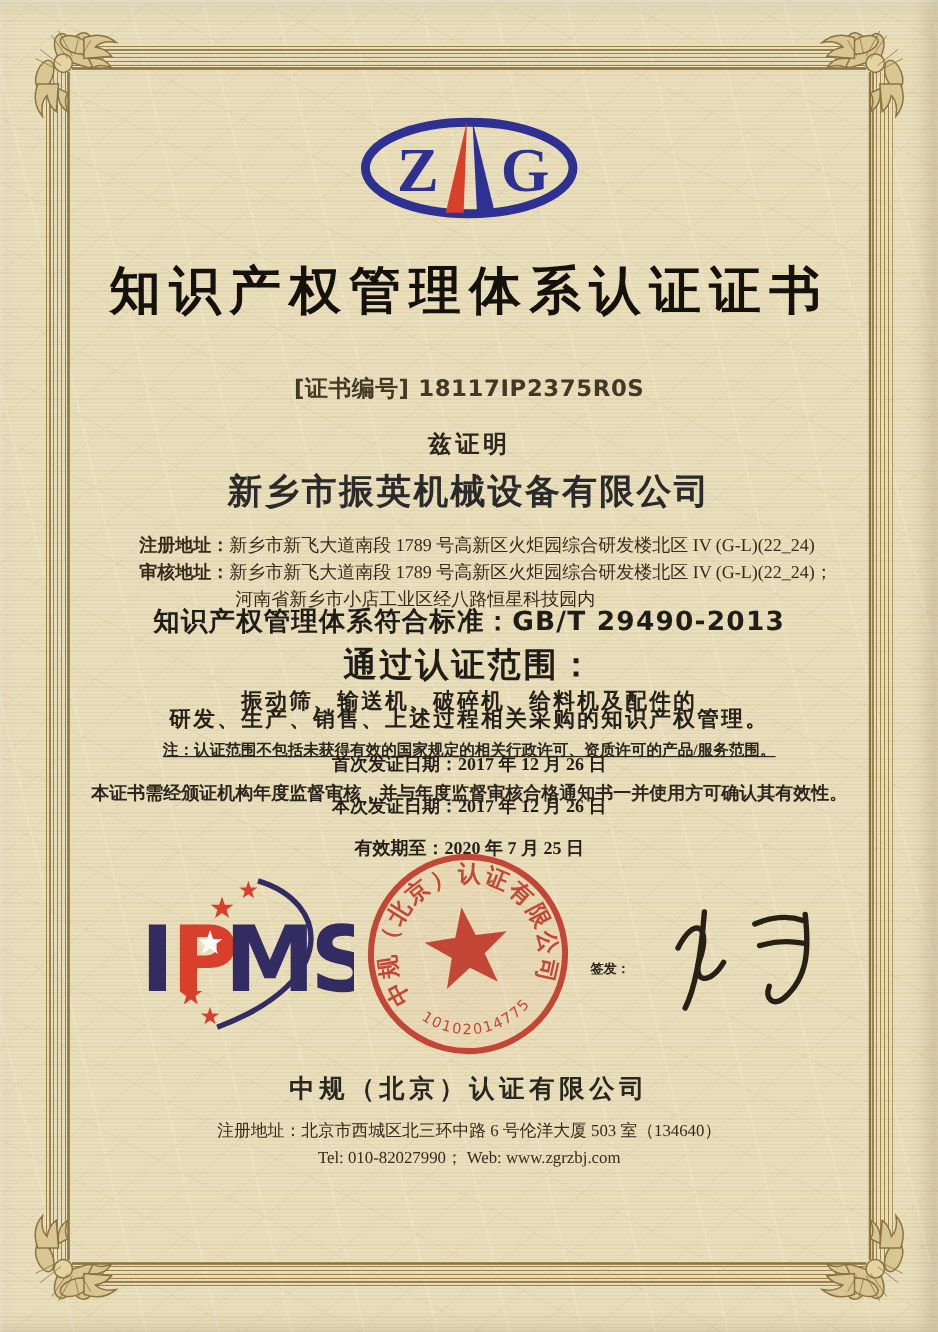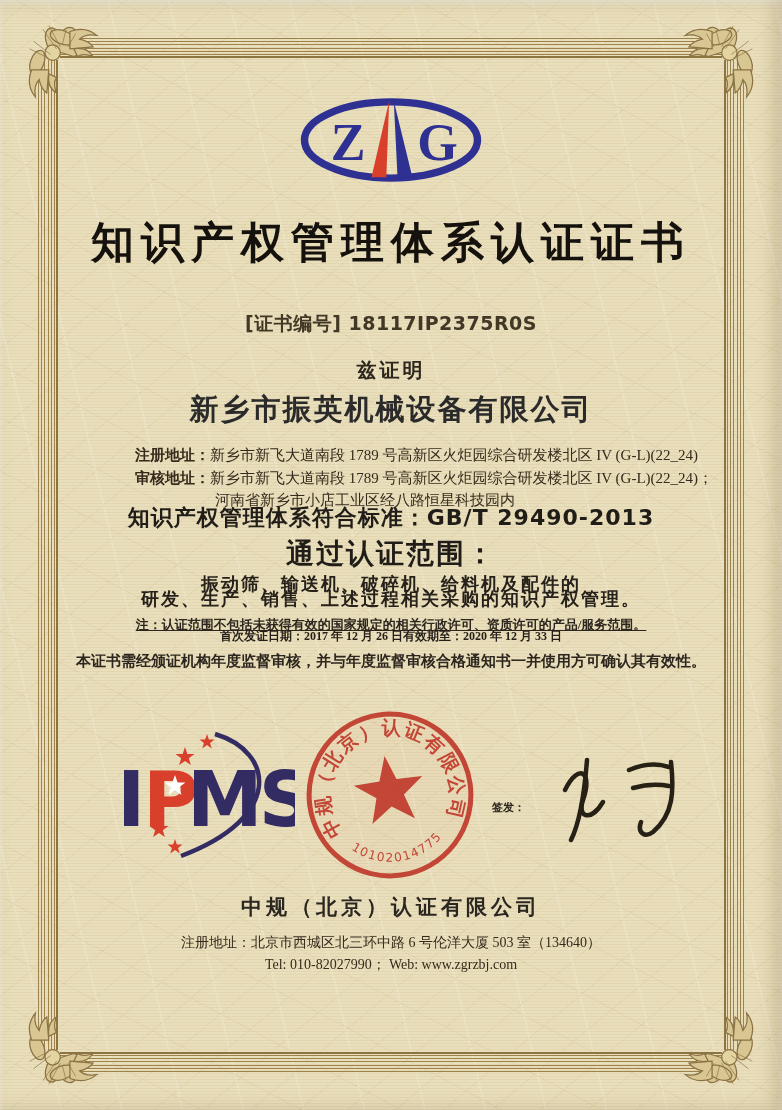--- a/index.html
+++ b/index.html
@@ -36,32 +36,32 @@
   
   .row{position:absolute;left:0;right:0;text-align:center;}
   #title{top:214px;font-size:43px;font-weight:bold;letter-spacing:7px;color:#15110d;
     font-family:"DejaVu Sans",sans-serif;}
   #certno{top:311px;font-size:19px;font-weight:bold;color:#413826;
     font-family:"DejaVu Sans",sans-serif;letter-spacing:.5px;}
   #declare{top:357px;font-size:20px;font-weight:bold;color:#2c261e;letter-spacing:3px;}
   #company{top:390px;font-size:29px;color:#2a2a2a;font-family:"DejaVu Sans",sans-serif;
     font-weight:600;letter-spacing:2px;}
   .addr{position:absolute;top:444px;left:116px;right:44px;text-align:left;
-    font-size:15px;line-height:1.5;color:#352a1b;margin-left:19px;}
+    font-size:15px;line-height:1.5;color:#352a1b;}
   .addr .lbl{font-weight:bold;}
   .addr .indent{padding-left:80px;}
   #standard{top:503px;font-size:22px;font-weight:bold;color:#201d18;letter-spacing:1px;
     font-family:"DejaVu Sans",sans-serif;}
   #scopeLabel{top:535px;font-size:28px;font-weight:bold;color:#201d18;letter-spacing:2px;
     font-family:"DejaVu Sans",sans-serif;}
   #scope1{top:572px;font-size:18px;font-weight:bold;color:#26211a;letter-spacing:2px;text-align:center;}
   #scope2{top:587px;font-size:18px;font-weight:bold;color:#26211a;letter-spacing:2px;}
   #note{top:616px;font-size:13px;font-weight:bold;color:#2c261e;text-decoration:underline;}
-  #dates{top:628px;font-size:12px;font-weight:bold;color:#241f18;display:flex;
-    justify-content:center;}
+  #dates{top:628px;font-size:15px;font-weight:bold;color:#241f18;display:flex;
+    justify-content:center;gap:16px;flex-direction:column;}
   #validity{top:652px;font-size:15px;font-weight:600;color:#2c261e;}
   #issuer{top:893px;font-size:21px;font-weight:600;letter-spacing:4px;color:#2a2620;}
   #faddr{top:934px;font-size:14px;color:#352a1b;}
   #ftel{top:956px;font-size:14px;color:#352a1b;}
   
   .zag{position:absolute;left:298px;top:92px;width:186px;height:96px;}
   .ipms{position:absolute;left:95px;top:730px;width:200px;height:132px;}
   .seal{position:absolute;left:300px;top:705px;width:180px;height:180px;
     transform:rotate(-8deg);opacity:.92;}
   .signlbl{position:absolute;left:492px;top:800px;font-size:11px;font-weight:bold;color:#2c261e;}
@@ -132,21 +132,22 @@
   </div>
 
   <div class="row" id="standard">知识产权管理体系符合标准：GB/T 29490-2013</div>
   <div class="row" id="scopeLabel">通过认证范围：</div>
   <div class="row" id="scope1">振动筛、输送机、破碎机、给料机及配件的</div>
   <div class="row" id="scope2">研发、生产、销售、上述过程相关采购的知识产权管理。</div>
   <div class="row" id="note">注：认证范围不包括未获得有效的国家规定的相关行政许可、资质许可的产品/服务范围。</div>
 
   <div class="row" id="dates">
     <span><span>首次发证日期：</span><span>2017 年 12 月 26 日</span></span>
-    <span><span>有效期至：</span><span>2020 年 12 月 33 日</span></span>
+    <span><span>本次发证日期：</span><span>2017 年 12 月 26 日</span></span>
+    <span><span>有效期至：</span><span>2020 年 7 月 25 日</span></span>
   </div>
   <div class="row" id="validity">本证书需经颁证机构年度监督审核，并与年度监督审核合格通知书一并使用方可确认其有效性。</div>
 
   <svg class="ipms" viewBox="0 0 200 132">
     <path d="M120 4 C 180 22 188 88 86 126" fill="none" stroke="#332c63" stroke-width="4.5"></path>
     <g font-family="DejaVu Sans, sans-serif" font-weight="bold" font-size="76">
       <text x="22" y="96" fill="#332c63">I</text>
       <text x="48" y="96" fill="#d8402c">P</text>
       <text x="92" y="96" fill="#332c63" letter-spacing="-4">MS</text>
     </g>

